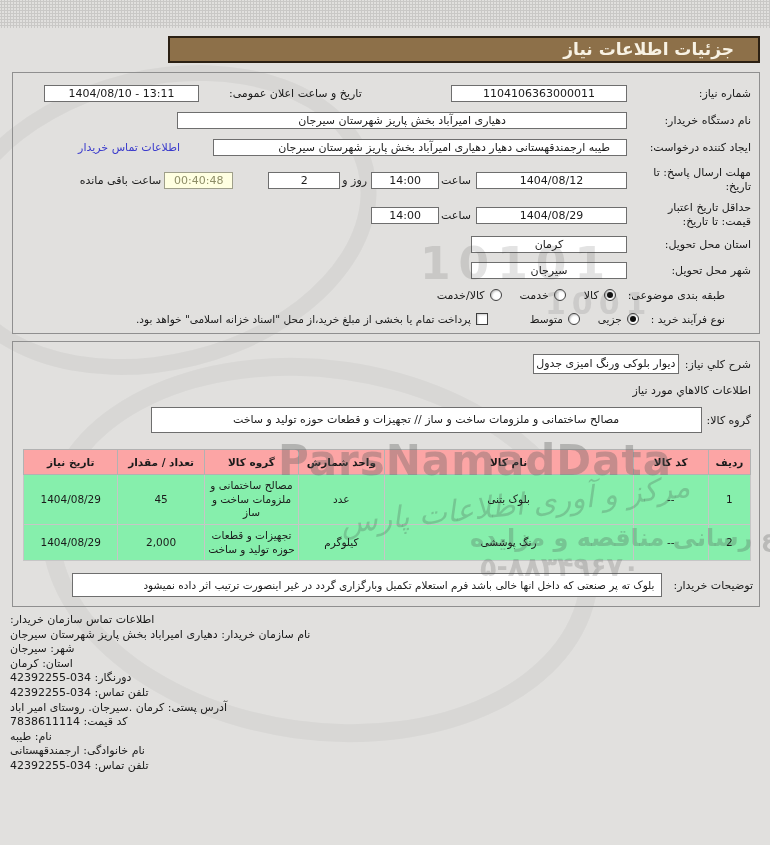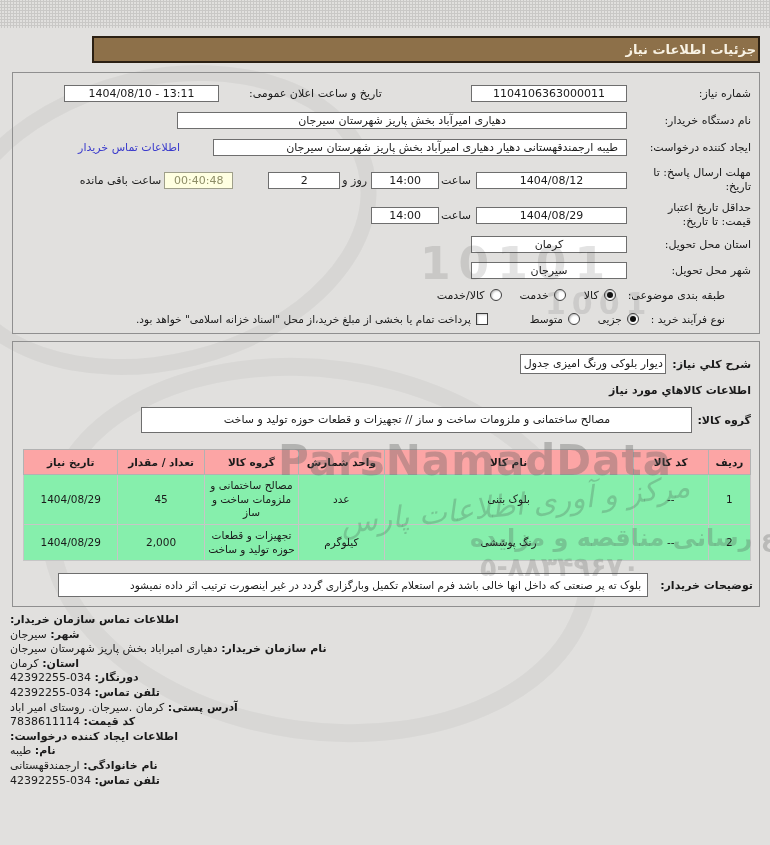--- a/index.html
+++ b/index.html
@@ -7,24 +7,24 @@
     --link_blue:#3a3acc; --countdown_bg:#ffffe1; --page_bg:#e1e0de;
   }
   *{box-sizing:border-box;margin:0;padding:0;}
   html,body{background:#d6d5d3;}
   body{font-family:"DejaVu Sans",sans-serif;}
   .page{position:relative;width:770px;height:845px;background:var(--page_bg,#e1e0de);
         overflow:hidden;direction:rtl;font-size:11px;color:#1a1a1a;margin:0 auto;}
   .top-texture{position:absolute;top:0;left:0;width:770px;height:28px;
         background-image:radial-gradient(circle,#b5b4b2 1px,transparent 1.2px);
         background-size:3px 3px;opacity:.55;}
-  .titlebar{position:absolute;top:36px;right:10px;width:668px;height:27px;
+  .titlebar{position:absolute;top:36px;right:10px;width:592px;height:27px;
         background:var(--titlebar_bg);border:2px solid var(--titlebar_border);
-        color:var(--titlebar_text);font-weight:bold;font-size:13px;line-height:23px;
-        padding-right:2px;}
+        color:var(--titlebar_text);font-weight:bold;font-size:17px;line-height:23px;
+        padding-right:24px;}
   .fs{position:absolute;right:10px;width:748px;border:1px solid #8f8f8f;background:transparent;}
   .fs1{top:72px;height:262px;padding:11px 8px 0 8px;}
   .fs2{top:341px;height:266px;padding:12px 6px 0 6px;}
   .r{display:flex;align-items:center;margin-bottom:9px;height:18px;}
   .r2l{height:30px;margin-bottom:5px;}
   .lblcol{width:124px;flex:0 0 124px;text-align:right;}
   .lbl2line{line-height:14px;}
   .ibox{background:#fff;border:1px solid #6e6e6e;height:17px;line-height:15px;
         text-align:center;overflow:hidden;white-space:nowrap;}
   .num{direction:ltr;unicode-bidi:embed;display:inline-block;}
@@ -32,21 +32,21 @@
   .link{color:var(--link_blue);cursor:pointer;white-space:nowrap;}
   .rad{width:12px;height:12px;flex:0 0 12px;border-radius:50%;border:1px solid #3f3f3f;background:#fff;
        display:inline-block;position:relative;box-shadow:inset 1px 1px 2px rgba(0,0,0,.25);}
   .rad.sel::after{content:"";position:absolute;inset:2px;background:#0d0d0d;border-radius:50%;}
   .chk{width:12px;height:12px;flex:0 0 12px;border:1px solid #3f3f3f;background:#fff;display:inline-block;
        box-shadow:inset 1px 1px 2px rgba(0,0,0,.2);}
   .radrow{padding-right:26px;height:16px;margin-bottom:8px;}
   .radrow .optlbl{margin-right:5px;}
   .gap12{margin-right:12px;}.gap18{margin-right:18px;}.gap42{margin-right:42px;}
   .smalltxt{font-size:10.5px;}
-  .b{font-weight:bold;}
+  .b{font-weight:normal;}
   .fs2row{display:flex;align-items:center;margin-bottom:10px;}
   .goods-table{direction:rtl;border-collapse:collapse;width:728px;margin:16px 2px 12px auto;
         font-size:10.5px;background:#f9f9f9;border:1px solid #a8a8a8;}
   .goods-table th{background:#fca5a5;border:1px solid #b2b2b2;font-weight:bold;
         padding:6px 2px;text-align:center;}
   .goods-table td{border:1px solid #c6c6c6;padding:4px 2px;text-align:center;line-height:1.3;
         background:#86efac;}
   .contact{position:absolute;top:613px;right:14px;left:10px;text-align:left;
         line-height:14.6px;font-size:11px;}
   .wm{position:absolute;pointer-events:none;white-space:nowrap;z-index:5;}
@@ -76,33 +76,33 @@
   <div class="swirl swirl1"></div>
   <div class="swirl swirl2"></div>
   <div class="top-texture"></div>
 
   <div class="titlebar">جزئیات اطلاعات نیاز</div>
 
   <div class="fs fs1">
 
     <div class="r">
       <span class="lblcol">شماره نیاز:</span>
-      <span class="ibox" style="width:156px"><span class="num">1104106363000011</span></span>
+      <span class="ibox" style="width:176px"><span class="num">1104106363000011</span></span>
       <span style="margin-right:80px;width:142px;text-align:left">تاریخ و ساعت اعلان عمومی:</span>
       <span class="ibox" style="width:155px;margin-right:30px"><span class="num">1404/08/10 - 13:11</span></span>
     </div>
 
     <div class="r">
       <span class="lblcol">نام دستگاه خریدار:</span>
       <span class="ibox" style="width:450px">دهیاری امیرآباد بخش پاریز شهرستان سیرجان</span>
     </div>
 
     <div class="r">
       <span class="lblcol">ایجاد کننده درخواست:</span>
-      <span class="ibox" style="width:414px;text-align:right;padding-right:8px">طیبه ارجمندقهستانی دهیار دهیاری امیرآباد بخش پاریز شهرستان سیرجان</span>
+      <span class="ibox" style="width:414px;text-align:right;padding-right:16px">طیبه ارجمندقهستانی دهیار دهیاری امیرآباد بخش پاریز شهرستان سیرجان</span>
       <span class="link" style="margin-right:33px">اطلاعات تماس خریدار</span>
     </div>
 
     <div class="r r2l">
       <span class="lblcol lbl2line"><span>مهلت ارسال پاسخ: تا</span><br><span>تاریخ:</span></span>
       <span class="ibox" style="width:151px"><span class="num">1404/08/12</span></span>
       <span style="margin:0 5px 0 2px">ساعت</span>
       <span class="ibox" style="width:68px"><span class="num">14:00</span></span>
       <span style="margin-right:4px">روز و</span>
       <span class="ibox" style="width:72px;margin-right:2px"><span class="num">2</span></span>
@@ -206,28 +206,27 @@
     </table>
 
     <div class="fs2row smalltxt" style="margin-bottom:0">
       <span class="b" style="font-size:11px">توضیحات خریدار:</span>
       <span class="ibox" style="width:590px;height:24px;line-height:22px;margin-right:12px;text-align:right;padding:0 6px">بلوک ته پر صنعتی که داخل انها خالی باشد فرم استعلام تکمیل وبارگزاری گردد در غیر اینصورت ترتیب اثر داده نمیشود</span>
     </div>
   </div>
 
   <div class="contact">
     <div class="b">اطلاعات تماس سازمان خریدار:</div>
+    <div><span class="b">نام سازمان خریدار:</span> <span>دهیاری امیراباد بخش پاریز شهرستان سیرجان</span></div>
     <div><span class="b">شهر:</span> <span>سیرجان</span></div>
-    <div><span class="b">نام سازمان خریدار:</span> <span>دهیاری امیراباد بخش پاریز شهرستان سیرجان</span></div>
     <div><span class="b">استان:</span> <span>کرمان</span></div>
     <div><span class="b">دورنگار:</span> <span class="num">42392255-034</span></div>
     <div><span class="b">تلفن تماس:</span> <span class="num">42392255-034</span></div>
     <div><span class="b">آدرس پستی:</span> <span>کرمان .سیرجان. روستای امیر اباد</span></div>
     <div><span class="b">کد قیمت:</span> <span class="num">7838611114</span></div>
-    <div class="b">اطلاعات ایجاد کننده درخواست:</div>
     <div><span class="b">نام:</span> <span>طیبه</span></div>
     <div><span class="b">نام خانوادگی:</span> <span>ارجمندقهستانی</span></div>
     <div><span class="b">تلفن تماس:</span> <span class="num">42392255-034</span></div>
   </div>
 
   <div class="wm wm-digits">10101</div>
   <div class="wm wm-digits2">1001</div>
   <div class="wm wm-latin">ParsNamadData</div>
   <div class="wm wm-fa1">مرکز و آوری اطلاعات پارس</div>
   <div class="wm wm-fa2">پایگاه اطلاع رسانی مناقصه و مزایده</div>

